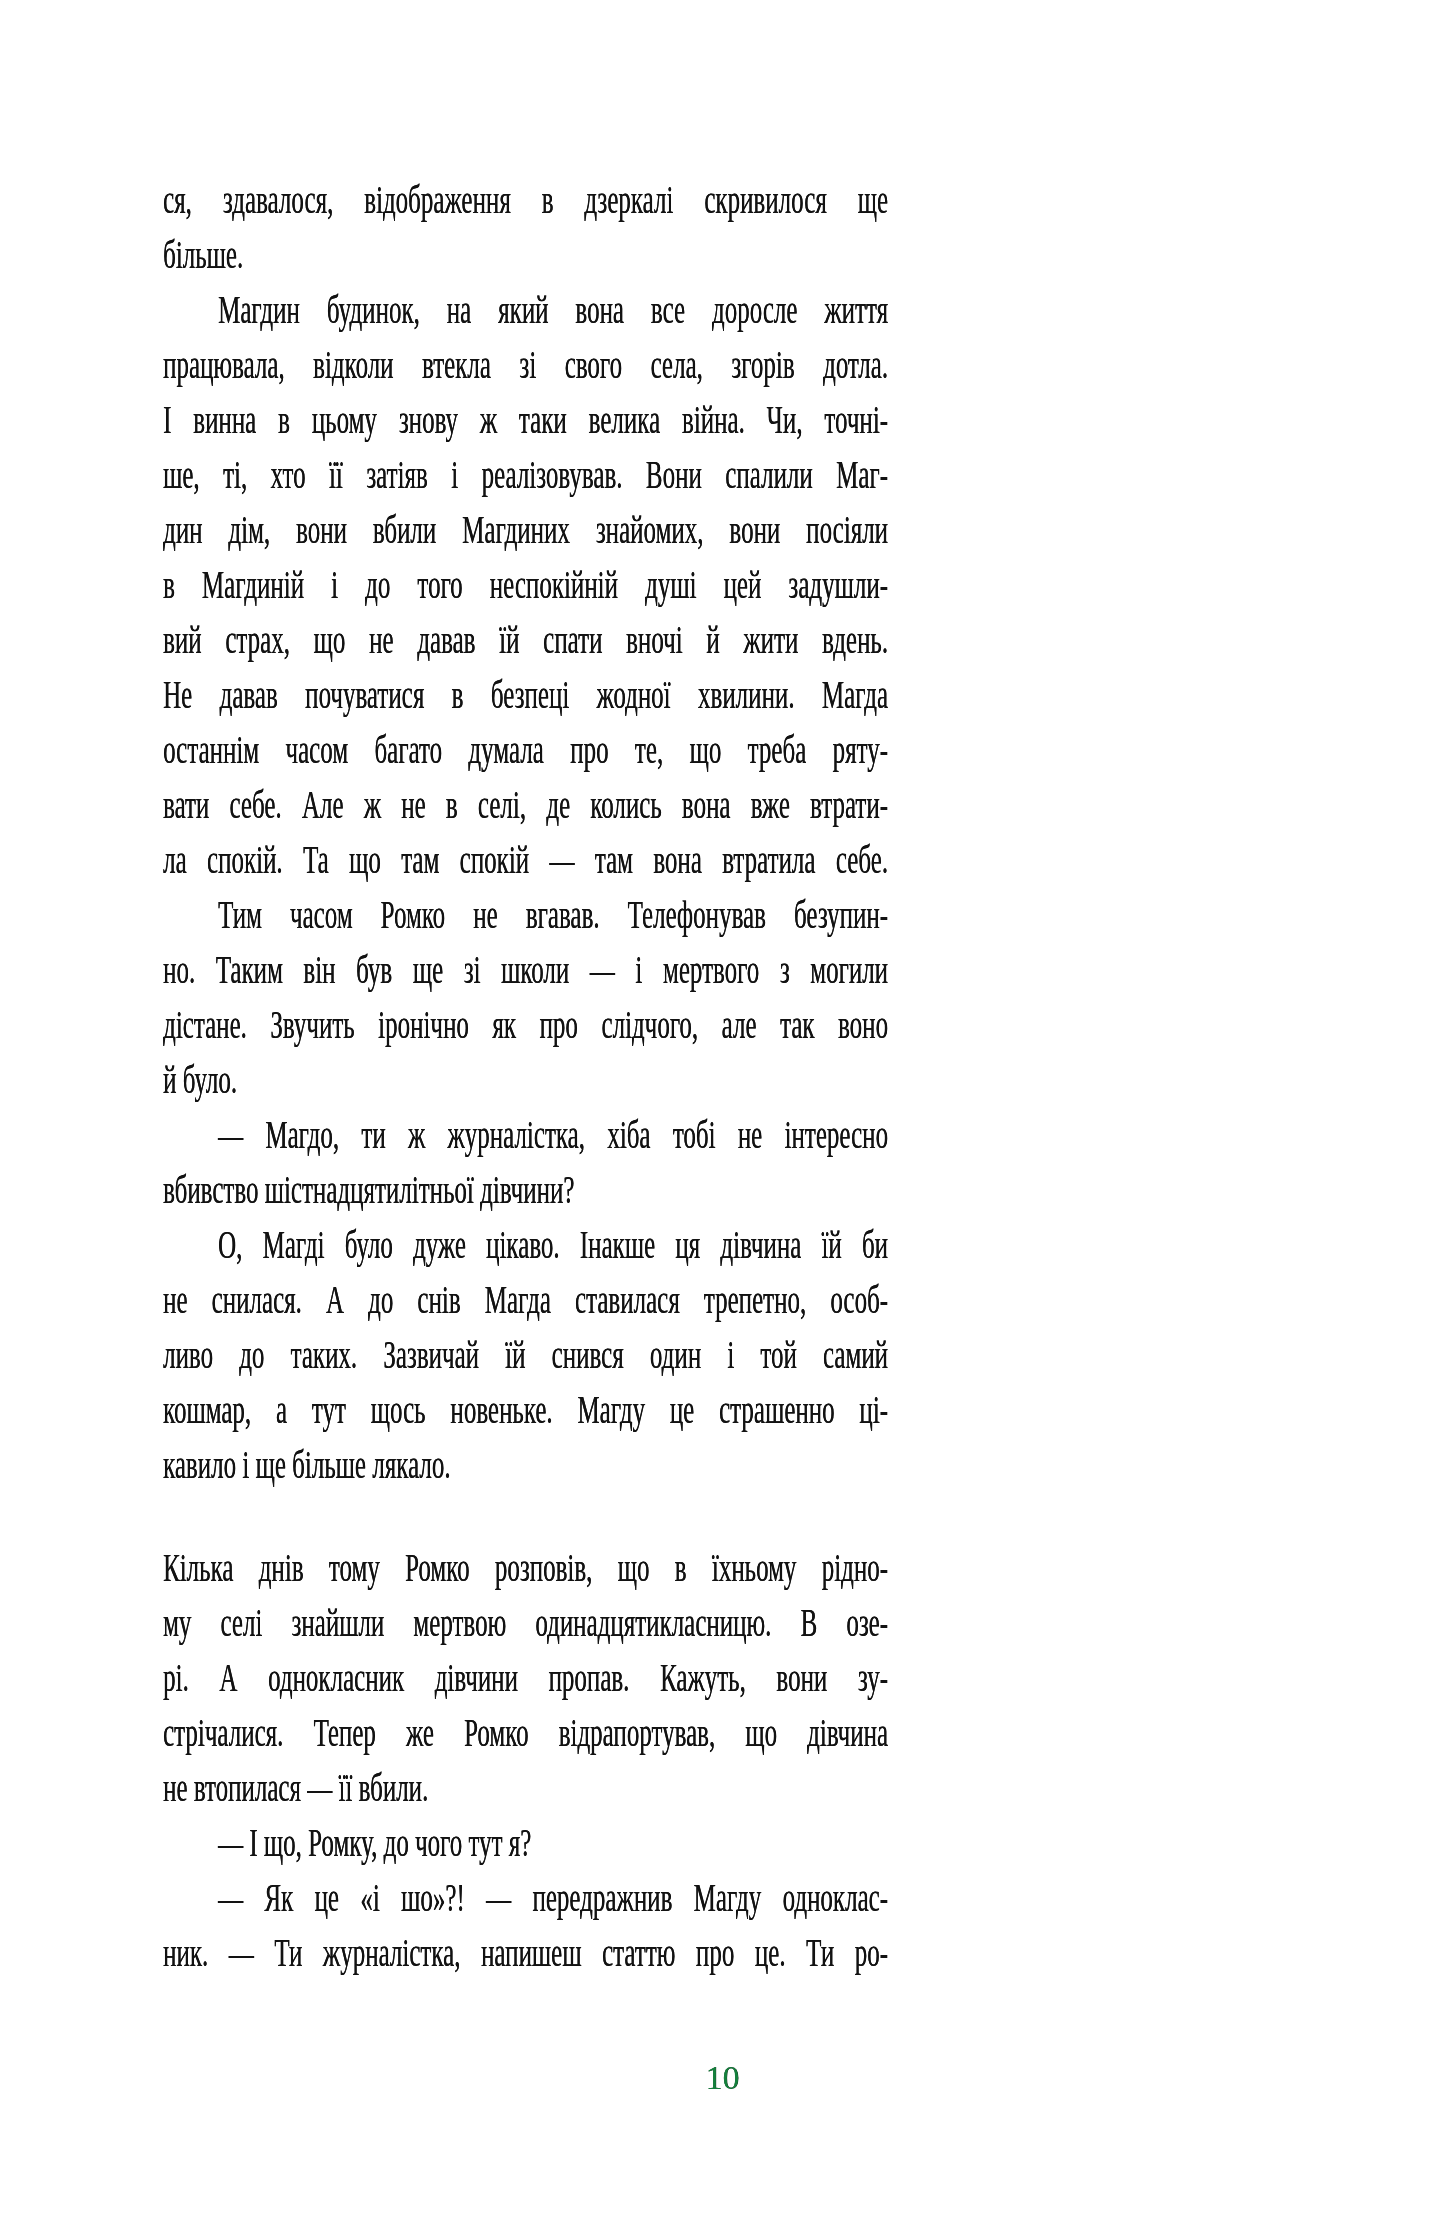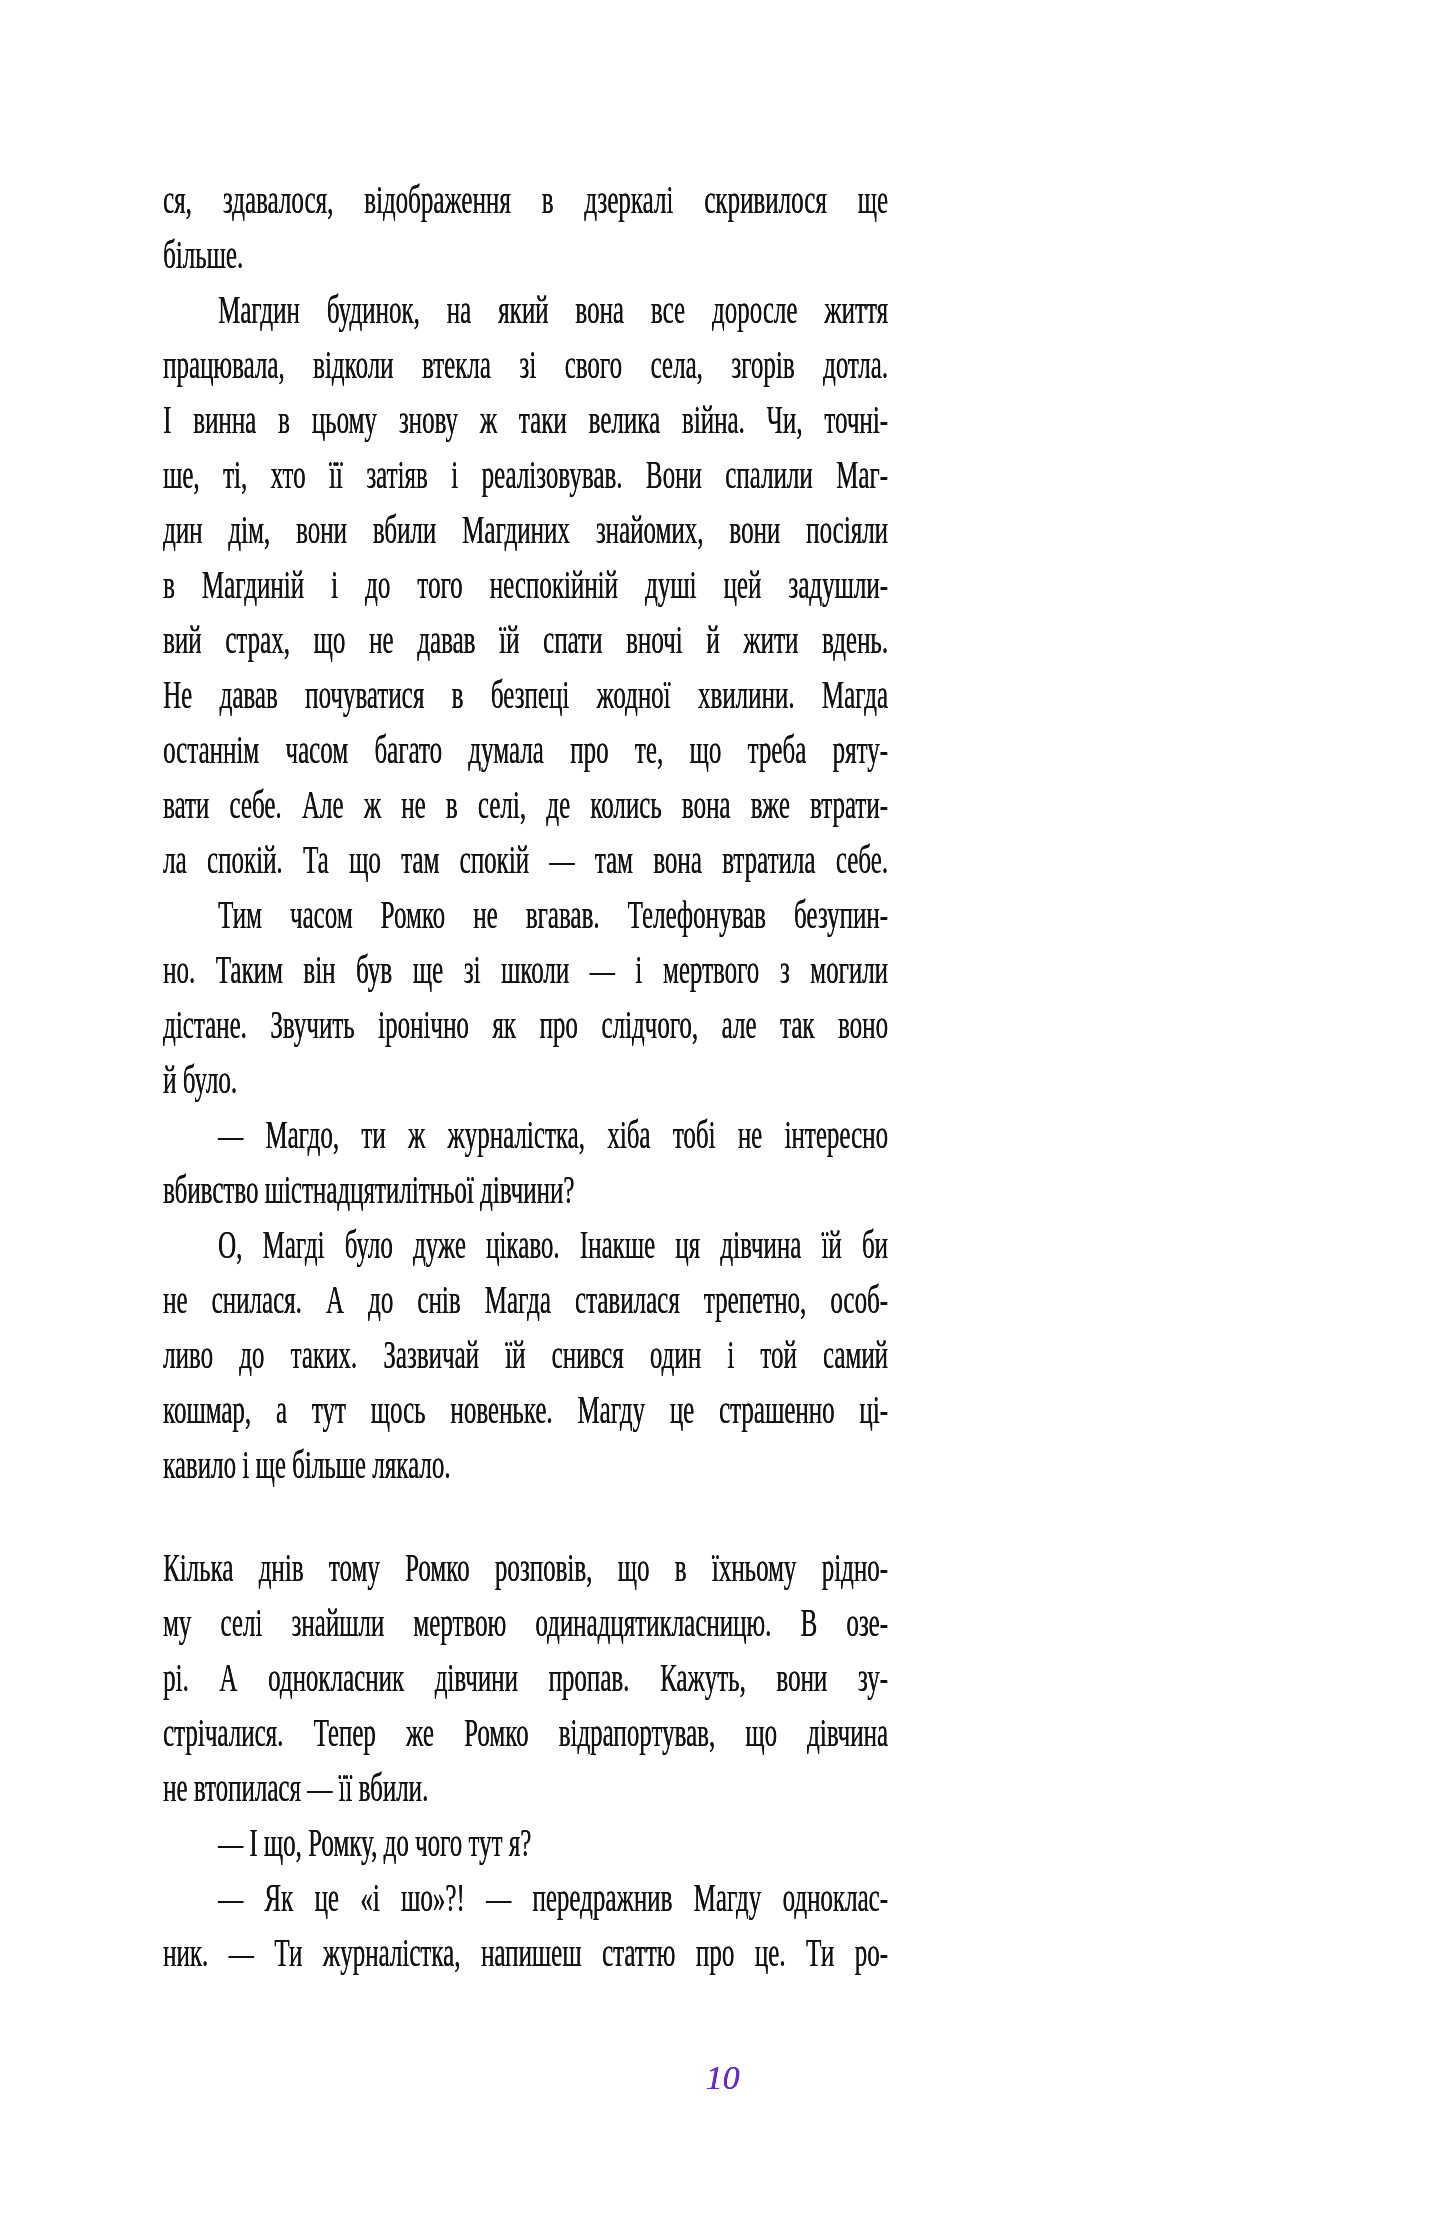--- a/index.html
+++ b/index.html
@@ -33,24 +33,23 @@
   }
   .line.jst { text-align: justify; text-align-last: justify; text-justify: inter-word; }
   .line.lft { text-align: left; text-align-last: left; }
   .line.ind { padding-left: 88px; }
   .spacer { height: 48px; }
   .page-number {
     position: absolute;
     left: 0; top: 2058px;
     width: 1445px;
     text-align: center;
-    font-style: italic;
     font-size: 34px;
     line-height: 40px;
-    color: #6d28d9;
+    color: #15803d;
     text-shadow: 0.3px 0 0 #161616;
   }
 </style>
 </head>
 <body>
 
 <div class="page">
   <div class="text-block">
       <div class="line jst">ся, здавалося, відображення в дзеркалі скривилося ще</div>
       <div class="line lft">більше.</div>

